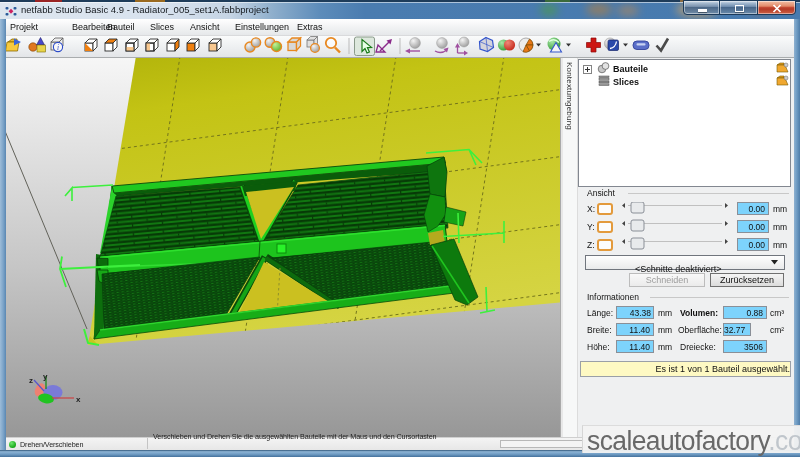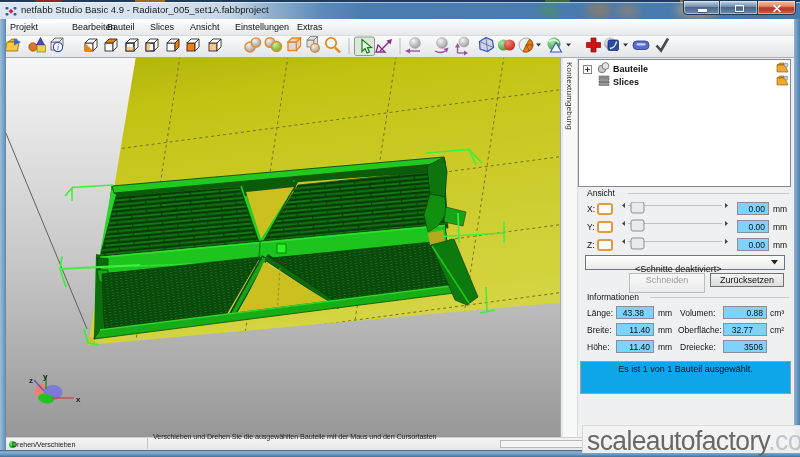--- a/index.html
+++ b/index.html
@@ -443,45 +443,45 @@
 <div class="unit" style="left:773px;top:204px;">mm</div>
 <div class="unit" style="left:773px;top:222px;">mm</div>
 <div class="unit" style="left:773px;top:240px;">mm</div>
 
 <div class="abs" style="left:585px;top:255px;width:200px;height:15px;background:linear-gradient(180deg,#fefefe,#e9eaeb);border:1px solid #70757d;box-sizing:border-box;"></div>
 <div class="t" style="left:591px;top:264px;font-size:9px;color:#111;margin-left:44px;">&lt;Schnitte deaktiviert&gt;</div>
 <svg class="abs" style="left:771px;top:260px" width="8" height="5" viewBox="0 0 8 5">
     <polygon points="0,0 7,0 3.5,4.5" fill="#222"></polygon>
   </svg>
 
-<div class="abs" style="left:629px;top:273px;width:76px;height:20px;background:linear-gradient(180deg,#f9f9f9,#ebebeb);border:1px solid #bcbcbc;box-sizing:border-box;text-align:center;font-size:9px;color:#9d9d9d;line-height:13px;font-family:'Liberation Sans',sans-serif;">Schneiden</div>
+<div class="abs" style="left:629px;top:273px;width:76px;height:14px;background:linear-gradient(180deg,#f9f9f9,#ebebeb);border:1px solid #bcbcbc;box-sizing:border-box;text-align:center;font-size:9px;color:#9d9d9d;line-height:13px;font-family:'Liberation Sans',sans-serif;">Schneiden</div>
 <div class="abs" style="left:710px;top:273px;width:74px;height:14px;background:linear-gradient(180deg,#f5f5f5,#dcdcdc);border:1px solid #707070;box-sizing:border-box;text-align:center;font-size:9px;color:#111;line-height:13px;font-family:'Liberation Sans',sans-serif;">Zurücksetzen</div>
 
 <div class="pl" style="left:587px;top:292px;">Informationen</div>
 <div class="abs" style="left:650px;top:297px;width:139px;height:1px;background:#c8c8c8;"></div>
 <div class="pl" style="left:587px;top:308px;">Länge:</div>
-<div class="box" style="left:616px;top:306px;width:38px;height:13px;line-height:12px;padding-right:9px;">43.38</div>
+<div class="box" style="left:616px;top:306px;width:38px;height:13px;line-height:12px;padding-right:2px;">43.38</div>
 <div class="unit" style="left:658px;top:308px;">mm</div>
-<div class="pl" style="left:680px;top:308px;">Volumen:</div>
+<div class="pl" style="left:680px;top:308px;font-weight:bold;">Volumen:</div>
 <div class="box" style="left:723px;top:306px;width:44px;height:13px;line-height:12px;padding-right:3px;">0.88</div>
 <div class="unit" style="left:770px;top:308px;">cm³</div>
 <div class="pl" style="left:587px;top:325px;">Breite:</div>
 <div class="box" style="left:616px;top:323px;width:38px;height:13px;line-height:12px;padding-right:3px;">11.40</div>
 <div class="unit" style="left:658px;top:325px;">mm</div>
 <div class="pl" style="left:678px;top:325px;">Oberfläche:</div>
-<div class="box" style="left:723px;top:323px;width:44px;height:13px;line-height:12px;padding-right:13px;">32.77</div>
+<div class="box" style="left:723px;top:323px;width:28px;height:13px;line-height:12px;padding-right:13px;">32.77</div>
 <div class="unit" style="left:770px;top:325px;">cm²</div>
 <div class="pl" style="left:587px;top:342px;">Höhe:</div>
 <div class="box" style="left:616px;top:340px;width:38px;height:13px;line-height:12px;padding-right:3px;">11.40</div>
 <div class="unit" style="left:658px;top:342px;">mm</div>
 <div class="pl" style="left:680px;top:342px;">Dreiecke:</div>
 <div class="box" style="left:723px;top:340px;width:44px;height:13px;line-height:12px;padding-right:3px;">3506</div>
-<div class="abs" style="left:580px;top:361px;width:211px;height:33px;border:1px solid #9a9fa7;background:#0ea5e9;box-sizing:border-box;text-align:center;font-size:9px;color:#111;line-height:15px;font-family:'Liberation Sans',sans-serif;">Es ist 1 von 1 Bauteil ausgewählt.</div>
+<div class="abs" style="left:580px;top:361px;width:211px;height:16px;border:1px solid #9a9fa7;background:#fef9c3;box-sizing:border-box;text-align:right;font-size:9px;color:#111;line-height:15px;font-family:'Liberation Sans',sans-serif;">Es ist 1 von 1 Bauteil ausgewählt.</div>
 
 <div id="statusbar" class="abs"></div>
 <div class="abs" style="left:9px;top:441px;width:7px;height:7px;border-radius:50%;background:radial-gradient(circle at 35% 30%,#6fe86f,#17a817 70%,#0d7a0d);"></div>
-<div class="st" style="left:12px;top:440px;">Drehen/Verschieben</div>
+<div class="st" style="left:20px;top:440px;">Drehen/Verschieben</div>
 <div class="abs" style="left:147px;top:438px;width:1px;height:11px;background:#c4c4c4;"></div>
 <div class="st" style="left:153px;top:432px;">Verschieben und Drehen Sie die ausgewählten Bauteile mit der Maus und den Cursortasten</div>
 <div class="abs" style="left:500px;top:440px;width:85px;height:8px;border:1px solid #b8b8b8;background:#f4f4f4;box-sizing:border-box;"></div>
 
 <div class="abs" style="left:582px;top:425px;width:218px;height:28px;background:rgba(242,242,242,.95);border-left:1px solid #d5d5d5;border-top:1px solid #dcdcdc;box-sizing:border-box;"></div>
 <div class="t" style="left:587px;top:426px;font-size:27px;letter-spacing:-0.6px;color:#686868;transform:scaleX(0.98);transform-origin:0 0;">scaleautofactory<span style="color:#c0c6cc;">.com</span></div>
 
 </body></html>

